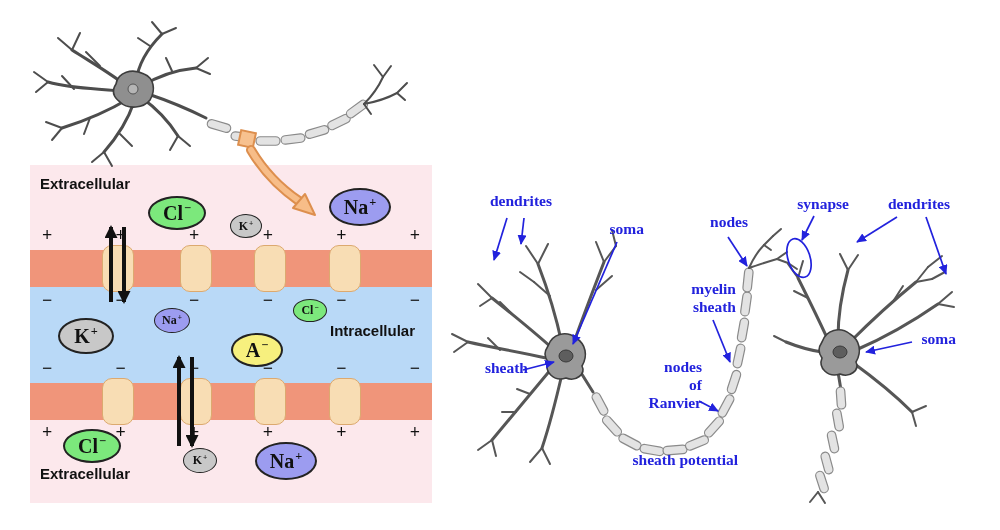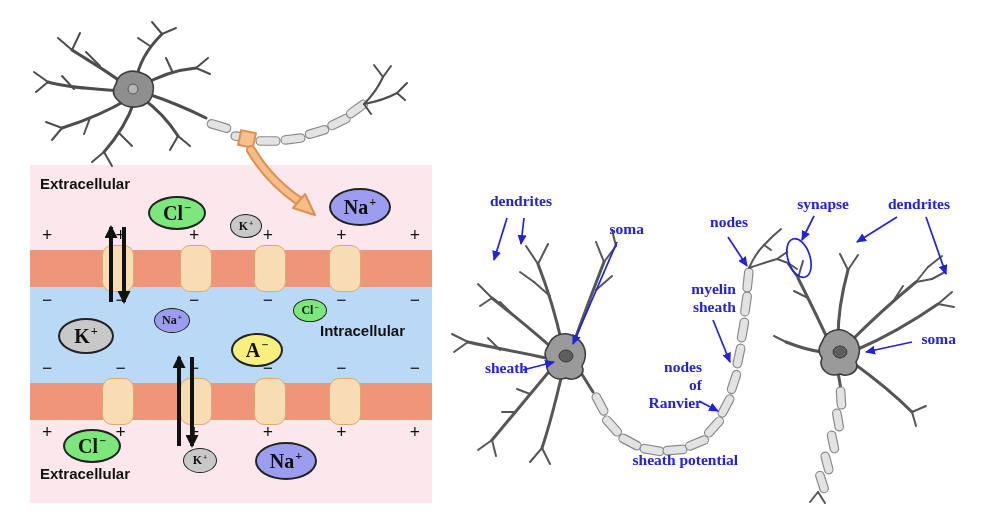--- a/index.html
+++ b/index.html
@@ -36,21 +36,21 @@
   .i-mid-k{left:28px;top:153px;width:56px;height:36px}
   .i-mid-na{left:124px;top:143px;width:36px;height:25px}
   .i-mid-a{left:201px;top:168px;width:52px;height:34px}
   .i-mid-cl{left:263px;top:134px;width:34px;height:23px}
   .i-bot-cl{left:33px;top:264px;width:58px;height:34px}
   .i-bot-k{left:153px;top:283px;width:34px;height:25px}
   .i-bot-na{left:225px;top:277px;width:62px;height:38px}
 
   .region-label { position:absolute; font-family:"Liberation Sans",sans-serif;
                   font-weight:bold; font-size:15px; color:#111; }
-  .rl-extra-top{left:10px;top:10px} .rl-intra{left:290px;top:157px} .rl-extra-bottom{left:10px;top:300px}
+  .rl-extra-top{left:10px;top:10px} .rl-intra{left:300px;top:157px} .rl-extra-bottom{left:10px;top:300px}
 
   
   .art { position:absolute; left:0; top:0; pointer-events:none; }
   .branch-main { fill:none; stroke:#4d4d4d; stroke-width:3; stroke-linecap:round; }
   .branch-sub  { fill:none; stroke:#4d4d4d; stroke-width:2; stroke-linecap:round; }
   .branch-main.dk { stroke:#565656; } .branch-sub.dk { stroke:#565656; }
   .soma-shape { fill:#9a9a9a; stroke:#3d3d3d; stroke-width:1.6; }
   .soma-shape.lt { fill:#8f8f8f; }
   .nucleus-shape { fill:#5e5e5e; stroke:#3a3a3a; stroke-width:1; }
   .nucleus-shape.lt { fill:#b5b5b5; stroke:#555; }

